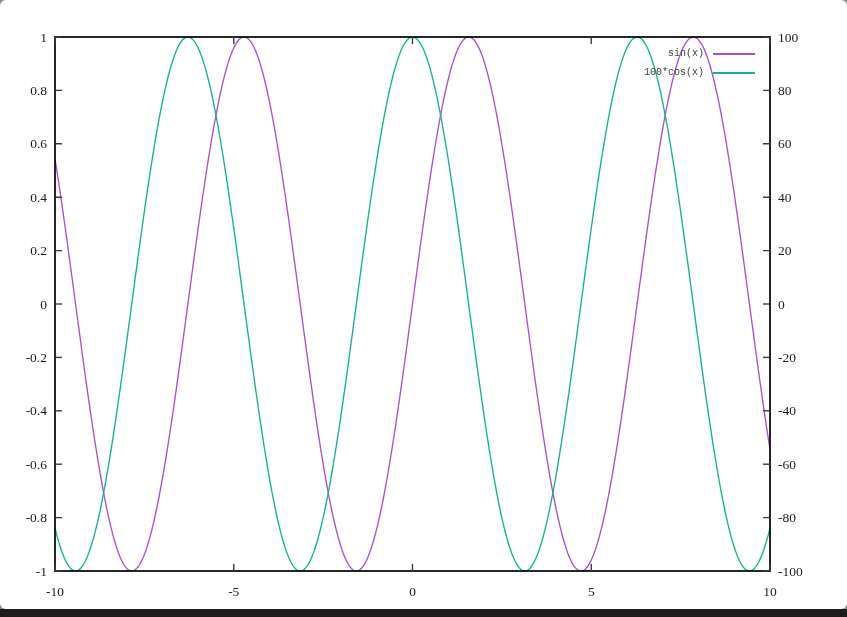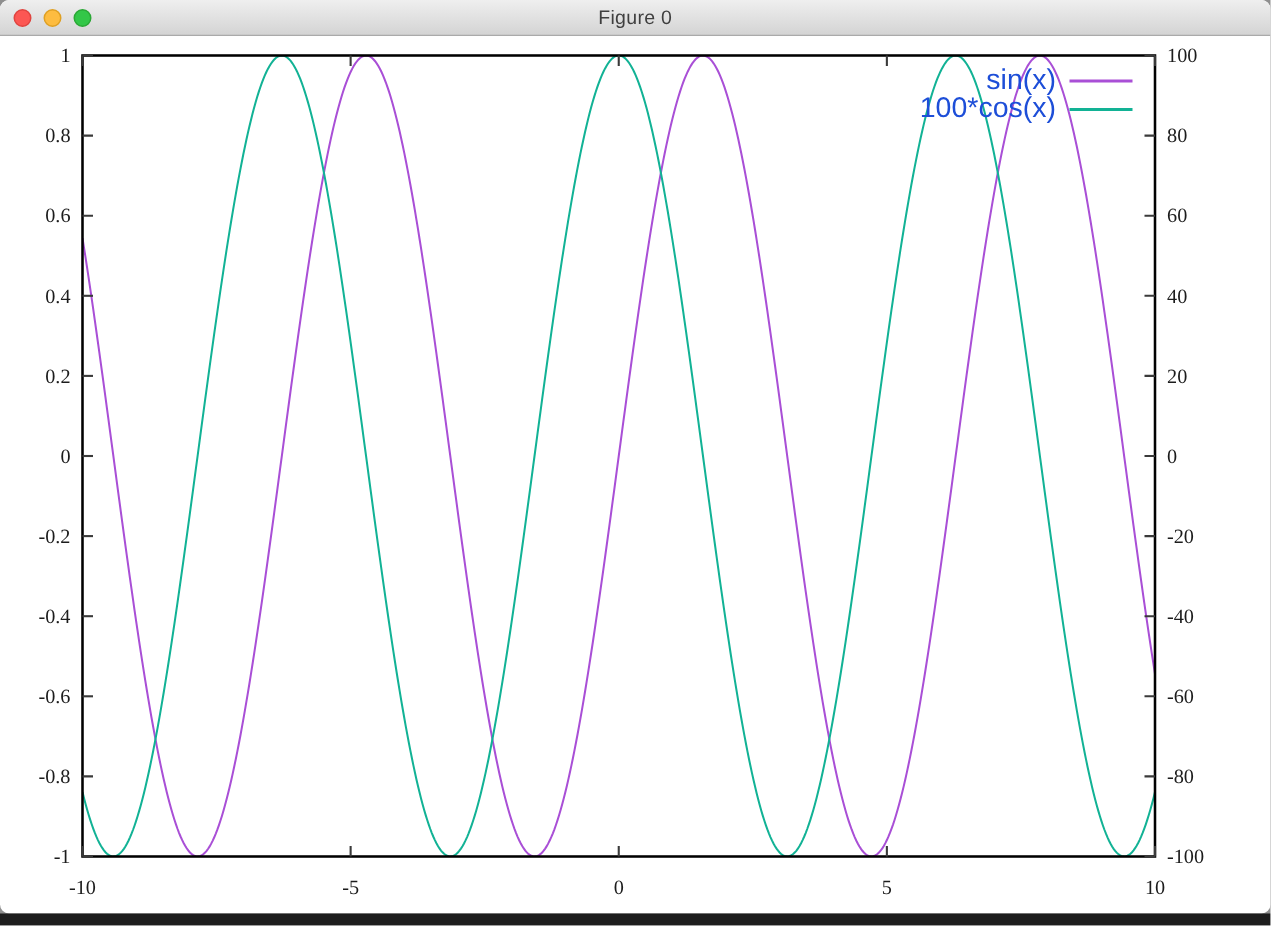--- a/index.html
+++ b/index.html
@@ -20,36 +20,28 @@
   .titlebar .title{font-size:13px;color:#3f3f3f;letter-spacing:.2px}
   .traffic{position:absolute;left:9px;top:6px;display:flex;gap:8px}
   .dot{width:12px;height:12px;border-radius:50%;box-sizing:border-box;padding:0;cursor:default}
   .dot.red{background:#fc5753;border:1px solid #e0443f}
   .dot.yellow{background:#fdbc40;border:1px solid #dfa023}
   .dot.green{background:#33c748;border:1px solid #2aa835}
   .plotsvg{position:absolute;left:0;top:24px;width:847px;height:585px}
   .plotsvg text{font-family:"Liberation Serif","DejaVu Serif",serif;font-size:13.5px;fill:#1c1c1c}
   .legend{position:absolute;right:92px;top:46px;display:flex;flex-direction:column;gap:4px;align-items:flex-end}
   .legend-row{display:flex;align-items:center;height:15px}
-  .legend-label{font-family:Liberation Sans, sans-serif;font-size:19px;color:#1d4ed8;white-space:nowrap}
+  .legend-label{font-family:Liberation Mono, monospace;font-size:10px;color:#404040;white-space:nowrap}
   .legend-sample{display:inline-block;width:42px;height:2px;margin-left:9px}
   .bottom-strip{position:absolute;left:0;top:609px;width:847px;height:8px;background:#1d1d1d}
 </style>
 </head>
 <body>
 
 <div class="window">
-  <div class="titlebar">
-    <div class="traffic">
-      <button class="dot red"></button>
-      <button class="dot yellow"></button>
-      <button class="dot green"></button>
-    </div>
-    <span class="title">Figure 0</span>
-  </div>
 
   <svg class="plotsvg" viewBox="0 0 847 585" xmlns="http://www.w3.org/2000/svg">
       <defs>
         <clipPath id="plotclip">
           <rect x="55" y="13" width="715" height="534"></rect>
         </clipPath>
       </defs>
       <path d="M55.00 134.75L56.02 141.21L57.04 147.78L58.06 154.46L59.09 161.24L60.11 168.12L61.13 175.09L62.15 182.15L63.17 189.29L64.19 196.50L65.21 203.78L66.24 211.12L67.26 218.52L68.28 225.96L69.30 233.45L70.32 240.98L71.34 248.55L72.36 256.13L73.39 263.74L74.41 271.36L75.43 278.99L76.45 286.62L77.47 294.24L78.49 301.85L79.51 309.44L80.54 317.01L81.56 324.55L82.58 332.05L83.60 339.51L84.62 346.92L85.64 354.28L86.66 361.58L87.69 368.81L88.71 375.96L89.73 383.04L90.75 390.04L91.77 396.94L92.79 403.75L93.81 410.46L94.84 417.06L95.86 423.55L96.88 429.92L97.90 436.17L98.92 442.30L99.94 448.29L100.96 454.14L101.99 459.85L103.01 465.41L104.03 470.83L105.05 476.08L106.07 481.18L107.09 486.11L108.11 490.88L109.14 495.47L110.16 499.89L111.18 504.12L112.20 508.18L113.22 512.05L114.24 515.72L115.26 519.21L116.29 522.50L117.31 525.59L118.33 528.49L119.35 531.18L120.37 533.66L121.39 535.94L122.41 538.01L123.44 539.86L124.46 541.51L125.48 542.94L126.50 544.16L127.52 545.16L128.54 545.95L129.56 546.51L130.59 546.87L131.61 547.00L132.63 546.91L133.65 546.61L134.67 546.09L135.69 545.35L136.71 544.40L137.74 543.23L138.76 541.84L139.78 540.25L140.80 538.43L141.82 536.41L142.84 534.18L143.86 531.74L144.89 529.10L145.91 526.25L146.93 523.20L147.95 519.96L148.97 516.51L149.99 512.88L151.01 509.05L152.04 505.04L153.06 500.84L154.08 496.46L155.10 491.91L156.12 487.18L157.14 482.29L158.16 477.23L159.19 472.00L160.21 466.63L161.23 461.09L162.25 455.42L163.27 449.59L164.29 443.63L165.31 437.54L166.34 431.32L167.36 424.97L168.38 418.51L169.40 411.93L170.42 405.24L171.44 398.46L172.46 391.57L173.49 384.60L174.51 377.54L175.53 370.40L176.55 363.18L177.57 355.90L178.59 348.56L179.61 341.16L180.64 333.71L181.66 326.21L182.68 318.68L183.70 311.12L184.72 303.53L185.74 295.92L186.76 288.30L187.79 280.68L188.81 273.05L189.83 265.43L190.85 257.82L191.87 250.22L192.89 242.66L193.91 235.12L194.94 227.62L195.96 220.16L196.98 212.75L198.00 205.40L199.02 198.10L200.04 190.88L201.06 183.72L202.09 176.65L203.11 169.66L204.13 162.76L205.15 155.95L206.17 149.25L207.19 142.65L208.21 136.17L209.24 129.80L210.26 123.55L211.28 117.44L212.30 111.45L213.32 105.60L214.34 99.90L215.36 94.34L216.39 88.94L217.41 83.69L218.43 78.60L219.45 73.67L220.47 68.91L221.49 64.33L222.51 59.92L223.54 55.69L224.56 51.65L225.58 47.79L226.60 44.12L227.62 40.64L228.64 37.36L229.66 34.27L230.69 31.39L231.71 28.71L232.73 26.24L233.75 23.97L234.77 21.91L235.79 20.06L236.81 18.42L237.84 17.00L238.86 15.79L239.88 14.80L240.90 14.02L241.92 13.47L242.94 13.12L243.96 13.00L244.99 13.09L246.01 13.41L247.03 13.94L248.05 14.68L249.07 15.65L250.09 16.83L251.11 18.22L252.14 19.83L253.16 21.65L254.18 23.68L255.20 25.92L256.22 28.37L257.24 31.02L258.26 33.88L259.29 36.94L260.31 40.19L261.33 43.64L262.35 47.29L263.37 51.12L264.39 55.15L265.41 59.35L266.44 63.73L267.46 68.30L268.48 73.03L269.50 77.93L270.52 83.00L271.54 88.23L272.56 93.62L273.59 99.15L274.61 104.84L275.63 110.67L276.65 116.63L277.67 122.73L278.69 128.96L279.71 135.31L280.74 141.78L281.76 148.37L282.78 155.06L283.80 161.85L284.82 168.74L285.84 175.71L286.86 182.78L287.89 189.92L288.91 197.14L289.93 204.42L290.95 211.77L291.97 219.17L292.99 226.62L294.01 234.12L295.04 241.65L296.06 249.22L297.08 256.81L298.10 264.41L299.12 272.03L300.14 279.66L301.16 287.29L302.19 294.91L303.21 302.52L304.23 310.11L305.25 317.68L306.27 325.21L307.29 332.71L308.31 340.17L309.34 347.58L310.36 354.93L311.38 362.22L312.40 369.44L313.42 376.59L314.44 383.66L315.46 390.65L316.49 397.55L317.51 404.35L318.53 411.05L319.55 417.64L320.57 424.12L321.59 430.48L322.61 436.72L323.64 442.83L324.66 448.81L325.68 454.65L326.70 460.35L327.72 465.90L328.74 471.30L329.76 476.54L330.79 481.62L331.81 486.54L332.83 491.29L333.85 495.87L334.87 500.27L335.89 504.49L336.91 508.53L337.94 512.38L338.96 516.04L339.98 519.51L341.00 522.78L342.02 525.86L343.04 528.73L344.06 531.40L345.09 533.87L346.11 536.13L347.13 538.18L348.15 540.02L349.17 541.64L350.19 543.06L351.21 544.26L352.24 545.24L353.26 546.01L354.28 546.55L355.30 546.89L356.32 547.00L357.34 546.90L358.36 546.57L359.39 546.03L360.41 545.28L361.43 544.30L362.45 543.12L363.47 541.71L364.49 540.09L365.51 538.26L366.54 536.22L367.56 533.97L368.58 531.52L369.60 528.85L370.62 525.99L371.64 522.92L372.66 519.66L373.69 516.20L374.71 512.55L375.73 508.70L376.75 504.67L377.77 500.46L378.79 496.07L379.81 491.50L380.84 486.76L381.86 481.85L382.88 476.77L383.90 471.53L384.92 466.14L385.94 460.60L386.96 454.91L387.99 449.07L389.01 443.10L390.03 436.99L391.05 430.76L392.07 424.40L393.09 417.93L394.11 411.34L395.14 404.65L396.16 397.85L397.18 390.96L398.20 383.97L399.22 376.91L400.24 369.76L401.26 362.54L402.29 355.25L403.31 347.90L404.33 340.50L405.35 333.04L406.37 325.55L407.39 318.01L408.41 310.45L409.44 302.86L410.46 295.25L411.48 287.63L412.50 280.00L413.52 272.37L414.54 264.75L415.56 257.14L416.59 249.55L417.61 241.99L418.63 234.45L419.65 226.96L420.67 219.50L421.69 212.10L422.71 204.75L423.74 197.46L424.76 190.24L425.78 183.09L426.80 176.03L427.82 169.04L428.84 162.15L429.86 155.35L430.89 148.66L431.91 142.07L432.93 135.60L433.95 129.24L434.97 123.01L435.99 116.90L437.01 110.93L438.04 105.09L439.06 99.40L440.08 93.86L441.10 88.47L442.12 83.23L443.14 78.15L444.16 73.24L445.19 68.50L446.21 63.93L447.23 59.54L448.25 55.33L449.27 51.30L450.29 47.45L451.31 43.80L452.34 40.34L453.36 37.08L454.38 34.01L455.40 31.15L456.42 28.48L457.44 26.03L458.46 23.78L459.49 21.74L460.51 19.91L461.53 18.29L462.55 16.88L463.57 15.70L464.59 14.72L465.61 13.97L466.64 13.43L467.66 13.10L468.68 13.00L469.70 13.11L470.72 13.45L471.74 13.99L472.76 14.76L473.79 15.74L474.81 16.94L475.83 18.36L476.85 19.98L477.87 21.82L478.89 23.87L479.91 26.13L480.94 28.60L481.96 31.27L482.98 34.14L484.00 37.22L485.02 40.49L486.04 43.96L487.06 47.62L488.09 51.47L489.11 55.51L490.13 59.73L491.15 64.13L492.17 68.71L493.19 73.46L494.21 78.38L495.24 83.46L496.26 88.70L497.28 94.10L498.30 99.65L499.32 105.35L500.34 111.19L501.36 117.17L502.39 123.28L503.41 129.52L504.43 135.88L505.45 142.36L506.47 148.95L507.49 155.65L508.51 162.45L509.54 169.35L510.56 176.34L511.58 183.41L512.60 190.56L513.62 197.78L514.64 205.07L515.66 212.42L516.69 219.83L517.71 227.29L518.73 234.79L519.75 242.32L520.77 249.89L521.79 257.48L522.81 265.09L523.84 272.71L524.86 280.34L525.88 287.97L526.90 295.59L527.92 303.19L528.94 310.78L529.96 318.35L530.99 325.88L532.01 333.38L533.03 340.83L534.05 348.23L535.07 355.58L536.09 362.86L537.11 370.08L538.14 377.22L539.16 384.29L540.18 391.26L541.20 398.15L542.22 404.94L543.24 411.63L544.26 418.22L545.29 424.69L546.31 431.04L547.33 437.27L548.35 443.37L549.37 449.33L550.39 455.16L551.41 460.85L552.44 466.38L553.46 471.77L554.48 477.00L555.50 482.07L556.52 486.97L557.54 491.70L558.56 496.27L559.59 500.65L560.61 504.85L561.63 508.88L562.65 512.71L563.67 516.36L564.69 519.81L565.71 523.06L566.74 526.12L567.76 528.98L568.78 531.63L569.80 534.08L570.82 536.32L571.84 538.35L572.86 540.17L573.89 541.78L574.91 543.17L575.93 544.35L576.95 545.32L577.97 546.06L578.99 546.59L580.01 546.91L581.04 547.00L582.06 546.88L583.08 546.53L584.10 545.98L585.12 545.20L586.14 544.21L587.16 543.00L588.19 541.58L589.21 539.94L590.23 538.09L591.25 536.03L592.27 533.76L593.29 531.29L594.31 528.61L595.34 525.73L596.36 522.64L597.38 519.36L598.40 515.88L599.42 512.21L600.44 508.35L601.46 504.31L602.49 500.08L603.51 495.67L604.53 491.09L605.55 486.33L606.57 481.40L607.59 476.31L608.61 471.06L609.64 465.66L610.66 460.10L611.68 454.40L612.70 448.55L613.72 442.56L614.74 436.45L615.76 430.20L616.79 423.83L617.81 417.35L618.83 410.75L619.85 404.05L620.87 397.24L621.89 390.34L622.91 383.35L623.94 376.28L624.96 369.12L625.98 361.90L627.00 354.60L628.02 347.25L629.04 339.84L630.06 332.38L631.09 324.88L632.11 317.34L633.13 309.78L634.15 302.18L635.17 294.57L636.19 286.95L637.21 279.32L638.24 271.70L639.26 264.08L640.28 256.47L641.30 248.88L642.32 241.32L643.34 233.79L644.36 226.29L645.39 218.84L646.41 211.44L647.43 204.10L648.45 196.82L649.47 189.60L650.49 182.46L651.51 175.40L652.54 168.43L653.56 161.54L654.58 154.76L655.60 148.07L656.62 141.49L657.64 135.03L658.66 128.68L659.69 122.46L660.71 116.37L661.73 110.41L662.75 104.58L663.77 98.91L664.79 93.37L665.81 88.00L666.84 82.77L667.86 77.71L668.88 72.82L669.90 68.09L670.92 63.54L671.94 59.16L672.96 54.96L673.99 50.95L675.01 47.12L676.03 43.49L677.05 40.04L678.07 36.80L679.09 33.75L680.11 30.90L681.14 28.26L682.16 25.82L683.18 23.59L684.20 21.57L685.22 19.75L686.24 18.16L687.26 16.77L688.29 15.60L689.31 14.65L690.33 13.91L691.35 13.39L692.37 13.09L693.39 13.00L694.41 13.13L695.44 13.49L696.46 14.05L697.48 14.84L698.50 15.84L699.52 17.06L700.54 18.49L701.56 20.14L702.59 21.99L703.61 24.06L704.63 26.34L705.65 28.82L706.67 31.51L707.69 34.41L708.71 37.50L709.74 40.79L710.76 44.28L711.78 47.95L712.80 51.82L713.82 55.88L714.84 60.11L715.86 64.53L716.89 69.12L717.91 73.89L718.93 78.82L719.95 83.92L720.97 89.17L721.99 94.59L723.01 100.15L724.04 105.86L725.06 111.71L726.08 117.70L727.10 123.83L728.12 130.08L729.14 136.45L730.16 142.94L731.19 149.54L732.21 156.25L733.23 163.06L734.25 169.96L735.27 176.96L736.29 184.04L737.31 191.19L738.34 198.42L739.36 205.72L740.38 213.08L741.40 220.49L742.42 227.95L743.44 235.45L744.46 242.99L745.49 250.56L746.51 258.15L747.53 265.76L748.55 273.38L749.57 281.01L750.59 288.64L751.61 296.26L752.64 303.87L753.66 311.45L754.68 319.02L755.70 326.55L756.72 334.04L757.74 341.48L758.76 348.88L759.79 356.22L760.81 363.50L761.83 370.71L762.85 377.85L763.87 384.91L764.89 391.88L765.91 398.76L766.94 405.54L767.96 412.22L768.98 418.79L770.00 425.25" fill="none" stroke="#a94fd6" stroke-width="1.35" clip-path="url(#plotclip)"></path>
       <path d="M55.00 504.03L56.02 508.09L57.04 511.96L58.06 515.64L59.09 519.13L60.11 522.43L61.13 525.53L62.15 528.42L63.17 531.12L64.19 533.61L65.21 535.89L66.24 537.96L67.26 539.82L68.28 541.47L69.30 542.91L70.32 544.13L71.34 545.14L72.36 545.93L73.39 546.50L74.41 546.86L75.43 547.00L76.45 546.92L77.47 546.62L78.49 546.10L79.51 545.37L80.54 544.42L81.56 543.26L82.58 541.88L83.60 540.28L84.62 538.48L85.64 536.46L86.66 534.23L87.69 531.80L88.71 529.16L89.73 526.32L90.75 523.27L91.77 520.03L92.79 516.59L93.81 512.96L94.84 509.14L95.86 505.13L96.88 500.93L97.90 496.56L98.92 492.01L99.94 487.29L100.96 482.40L101.99 477.34L103.01 472.12L104.03 466.75L105.05 461.22L106.07 455.54L107.09 449.72L108.11 443.77L109.14 437.68L110.16 431.46L111.18 425.11L112.20 418.65L113.22 412.08L114.24 405.39L115.26 398.61L116.29 391.72L117.31 384.75L118.33 377.69L119.35 370.55L120.37 363.34L121.39 356.06L122.41 348.72L123.44 341.32L124.46 333.87L125.48 326.38L126.50 318.85L127.52 311.29L128.54 303.70L129.56 296.09L130.59 288.47L131.61 280.84L132.63 273.22L133.65 265.59L134.67 257.98L135.69 250.39L136.71 242.82L137.74 235.28L138.76 227.78L139.78 220.32L140.80 212.91L141.82 205.56L142.84 198.26L143.86 191.04L144.89 183.88L145.91 176.80L146.93 169.81L147.95 162.91L148.97 156.10L149.99 149.39L151.01 142.80L152.04 136.31L153.06 129.94L154.08 123.69L155.10 117.57L156.12 111.58L157.14 105.73L158.16 100.03L159.19 94.46L160.21 89.05L161.23 83.80L162.25 78.71L163.27 73.78L164.29 69.02L165.31 64.43L166.34 60.02L167.36 55.78L168.38 51.73L169.40 47.87L170.42 44.20L171.44 40.72L172.46 37.43L173.49 34.34L174.51 31.45L175.53 28.77L176.55 26.29L177.57 24.02L178.59 21.95L179.61 20.10L180.64 18.46L181.66 17.03L182.68 15.82L183.70 14.82L184.72 14.04L185.74 13.48L186.76 13.13L187.79 13.00L188.81 13.09L189.83 13.40L190.85 13.92L191.87 14.67L192.89 15.62L193.91 16.80L194.94 18.19L195.96 19.79L196.98 21.61L198.00 23.63L199.02 25.87L200.04 28.31L201.06 30.96L202.09 33.81L203.11 36.87L204.13 40.12L205.15 43.57L206.17 47.21L207.19 51.04L208.21 55.05L209.24 59.25L210.26 63.64L211.28 68.19L212.30 72.92L213.32 77.82L214.34 82.89L215.36 88.11L216.39 93.50L217.41 99.03L218.43 104.71L219.45 110.54L220.47 116.50L221.49 122.60L222.51 128.82L223.54 135.17L224.56 141.64L225.58 148.22L226.60 154.91L227.62 161.70L228.64 168.58L229.66 175.56L230.69 182.62L231.71 189.76L232.73 196.98L233.75 204.26L234.77 211.61L235.79 219.01L236.81 226.46L237.84 233.95L238.86 241.49L239.88 249.05L240.90 256.64L241.92 264.25L242.94 271.87L243.96 279.49L244.99 287.12L246.01 294.74L247.03 302.35L248.05 309.94L249.07 317.51L250.09 325.05L251.11 332.55L252.14 340.01L253.16 347.41L254.18 354.77L255.20 362.06L256.22 369.28L257.24 376.43L258.26 383.51L259.29 390.50L260.31 397.40L261.33 404.20L262.35 410.90L263.37 417.49L264.39 423.98L265.41 430.34L266.44 436.58L267.46 442.70L268.48 448.68L269.50 454.52L270.52 460.22L271.54 465.78L272.56 471.18L273.59 476.43L274.61 481.51L275.63 486.44L276.65 491.19L277.67 495.77L278.69 500.17L279.71 504.40L280.74 508.44L281.76 512.30L282.78 515.96L283.80 519.43L284.82 522.71L285.84 525.79L286.86 528.67L287.89 531.35L288.91 533.82L289.93 536.08L290.95 538.14L291.97 539.98L292.99 541.61L294.01 543.03L295.04 544.23L296.06 545.22L297.08 545.99L298.10 546.54L299.12 546.88L300.14 547.00L301.16 546.90L302.19 546.58L303.21 546.05L304.23 545.30L305.25 544.33L306.27 543.14L307.29 541.74L308.31 540.13L309.34 538.31L310.36 536.27L311.38 534.03L312.40 531.57L313.42 528.92L314.44 526.05L315.46 522.99L316.49 519.73L317.51 516.28L318.53 512.63L319.55 508.79L320.57 504.76L321.59 500.56L322.61 496.17L323.64 491.60L324.66 486.86L325.68 481.96L326.70 476.88L327.72 471.65L328.74 466.26L329.76 460.72L330.79 455.03L331.81 449.20L332.83 443.23L333.85 437.13L334.87 430.90L335.89 424.54L336.91 418.07L337.94 411.49L338.96 404.80L339.98 398.00L341.00 391.11L342.02 384.13L343.04 377.06L344.06 369.92L345.09 362.70L346.11 355.41L347.13 348.07L348.15 340.66L349.17 333.21L350.19 325.71L351.21 318.18L352.24 310.62L353.26 303.03L354.28 295.42L355.30 287.80L356.32 280.17L357.34 272.54L358.36 264.92L359.39 257.31L360.41 249.72L361.43 242.15L362.45 234.62L363.47 227.12L364.49 219.67L365.51 212.26L366.54 204.91L367.56 197.62L368.58 190.40L369.60 183.25L370.62 176.18L371.64 169.20L372.66 162.30L373.69 155.50L374.71 148.81L375.73 142.22L376.75 135.74L377.77 129.38L378.79 123.14L379.81 117.03L380.84 111.06L381.86 105.22L382.88 99.53L383.90 93.98L384.92 88.58L385.94 83.34L386.96 78.27L387.99 73.35L389.01 68.61L390.03 64.03L391.05 59.64L392.07 55.42L393.09 51.38L394.11 47.54L395.14 43.88L396.16 40.42L397.18 37.15L398.20 34.08L399.22 31.21L400.24 28.54L401.26 26.08L402.29 23.82L403.31 21.78L404.33 19.94L405.35 18.32L406.37 16.91L407.39 15.72L408.41 14.74L409.44 13.98L410.46 13.44L411.48 13.11L412.50 13.00L413.52 13.11L414.54 13.44L415.56 13.98L416.59 14.74L417.61 15.72L418.63 16.91L419.65 18.32L420.67 19.94L421.69 21.78L422.71 23.82L423.74 26.08L424.76 28.54L425.78 31.21L426.80 34.08L427.82 37.15L428.84 40.42L429.86 43.88L430.89 47.54L431.91 51.38L432.93 55.42L433.95 59.64L434.97 64.03L435.99 68.61L437.01 73.35L438.04 78.27L439.06 83.34L440.08 88.58L441.10 93.98L442.12 99.53L443.14 105.22L444.16 111.06L445.19 117.03L446.21 123.14L447.23 129.38L448.25 135.74L449.27 142.22L450.29 148.81L451.31 155.50L452.34 162.30L453.36 169.20L454.38 176.18L455.40 183.25L456.42 190.40L457.44 197.62L458.46 204.91L459.49 212.26L460.51 219.67L461.53 227.12L462.55 234.62L463.57 242.15L464.59 249.72L465.61 257.31L466.64 264.92L467.66 272.54L468.68 280.17L469.70 287.80L470.72 295.42L471.74 303.03L472.76 310.62L473.79 318.18L474.81 325.71L475.83 333.21L476.85 340.66L477.87 348.07L478.89 355.41L479.91 362.70L480.94 369.92L481.96 377.06L482.98 384.13L484.00 391.11L485.02 398.00L486.04 404.80L487.06 411.49L488.09 418.07L489.11 424.54L490.13 430.90L491.15 437.13L492.17 443.23L493.19 449.20L494.21 455.03L495.24 460.72L496.26 466.26L497.28 471.65L498.30 476.88L499.32 481.96L500.34 486.86L501.36 491.60L502.39 496.17L503.41 500.56L504.43 504.76L505.45 508.79L506.47 512.63L507.49 516.28L508.51 519.73L509.54 522.99L510.56 526.05L511.58 528.92L512.60 531.57L513.62 534.03L514.64 536.27L515.66 538.31L516.69 540.13L517.71 541.74L518.73 543.14L519.75 544.33L520.77 545.30L521.79 546.05L522.81 546.58L523.84 546.90L524.86 547.00L525.88 546.88L526.90 546.54L527.92 545.99L528.94 545.22L529.96 544.23L530.99 543.03L532.01 541.61L533.03 539.98L534.05 538.14L535.07 536.08L536.09 533.82L537.11 531.35L538.14 528.67L539.16 525.79L540.18 522.71L541.20 519.43L542.22 515.96L543.24 512.30L544.26 508.44L545.29 504.40L546.31 500.17L547.33 495.77L548.35 491.19L549.37 486.44L550.39 481.51L551.41 476.43L552.44 471.18L553.46 465.78L554.48 460.22L555.50 454.52L556.52 448.68L557.54 442.70L558.56 436.58L559.59 430.34L560.61 423.98L561.63 417.49L562.65 410.90L563.67 404.20L564.69 397.40L565.71 390.50L566.74 383.51L567.76 376.43L568.78 369.28L569.80 362.06L570.82 354.77L571.84 347.41L572.86 340.01L573.89 332.55L574.91 325.05L575.93 317.51L576.95 309.94L577.97 302.35L578.99 294.74L580.01 287.12L581.04 279.49L582.06 271.87L583.08 264.25L584.10 256.64L585.12 249.05L586.14 241.49L587.16 233.95L588.19 226.46L589.21 219.01L590.23 211.61L591.25 204.26L592.27 196.98L593.29 189.76L594.31 182.62L595.34 175.56L596.36 168.58L597.38 161.70L598.40 154.91L599.42 148.22L600.44 141.64L601.46 135.17L602.49 128.82L603.51 122.60L604.53 116.50L605.55 110.54L606.57 104.71L607.59 99.03L608.61 93.50L609.64 88.11L610.66 82.89L611.68 77.82L612.70 72.92L613.72 68.19L614.74 63.64L615.76 59.25L616.79 55.05L617.81 51.04L618.83 47.21L619.85 43.57L620.87 40.12L621.89 36.87L622.91 33.81L623.94 30.96L624.96 28.31L625.98 25.87L627.00 23.63L628.02 21.61L629.04 19.79L630.06 18.19L631.09 16.80L632.11 15.62L633.13 14.67L634.15 13.92L635.17 13.40L636.19 13.09L637.21 13.00L638.24 13.13L639.26 13.48L640.28 14.04L641.30 14.82L642.32 15.82L643.34 17.03L644.36 18.46L645.39 20.10L646.41 21.95L647.43 24.02L648.45 26.29L649.47 28.77L650.49 31.45L651.51 34.34L652.54 37.43L653.56 40.72L654.58 44.20L655.60 47.87L656.62 51.73L657.64 55.78L658.66 60.02L659.69 64.43L660.71 69.02L661.73 73.78L662.75 78.71L663.77 83.80L664.79 89.05L665.81 94.46L666.84 100.03L667.86 105.73L668.88 111.58L669.90 117.57L670.92 123.69L671.94 129.94L672.96 136.31L673.99 142.80L675.01 149.39L676.03 156.10L677.05 162.91L678.07 169.81L679.09 176.80L680.11 183.88L681.14 191.04L682.16 198.26L683.18 205.56L684.20 212.91L685.22 220.32L686.24 227.78L687.26 235.28L688.29 242.82L689.31 250.39L690.33 257.98L691.35 265.59L692.37 273.22L693.39 280.84L694.41 288.47L695.44 296.09L696.46 303.70L697.48 311.29L698.50 318.85L699.52 326.38L700.54 333.87L701.56 341.32L702.59 348.72L703.61 356.06L704.63 363.34L705.65 370.55L706.67 377.69L707.69 384.75L708.71 391.72L709.74 398.61L710.76 405.39L711.78 412.08L712.80 418.65L713.82 425.11L714.84 431.46L715.86 437.68L716.89 443.77L717.91 449.72L718.93 455.54L719.95 461.22L720.97 466.75L721.99 472.12L723.01 477.34L724.04 482.40L725.06 487.29L726.08 492.01L727.10 496.56L728.12 500.93L729.14 505.13L730.16 509.14L731.19 512.96L732.21 516.59L733.23 520.03L734.25 523.27L735.27 526.32L736.29 529.16L737.31 531.80L738.34 534.23L739.36 536.46L740.38 538.48L741.40 540.28L742.42 541.88L743.44 543.26L744.46 544.42L745.49 545.37L746.51 546.10L747.53 546.62L748.55 546.92L749.57 547.00L750.59 546.86L751.61 546.50L752.64 545.93L753.66 545.14L754.68 544.13L755.70 542.91L756.72 541.47L757.74 539.82L758.76 537.96L759.79 535.89L760.81 533.61L761.83 531.12L762.85 528.42L763.87 525.53L764.89 522.43L765.91 519.13L766.94 515.64L767.96 511.96L768.98 508.09L770.00 504.03" fill="none" stroke="#12b295" stroke-width="1.35" clip-path="url(#plotclip)"></path>
       <rect x="55" y="13" width="715" height="534" fill="none" stroke="#000000" stroke-width="1.7"></rect>

